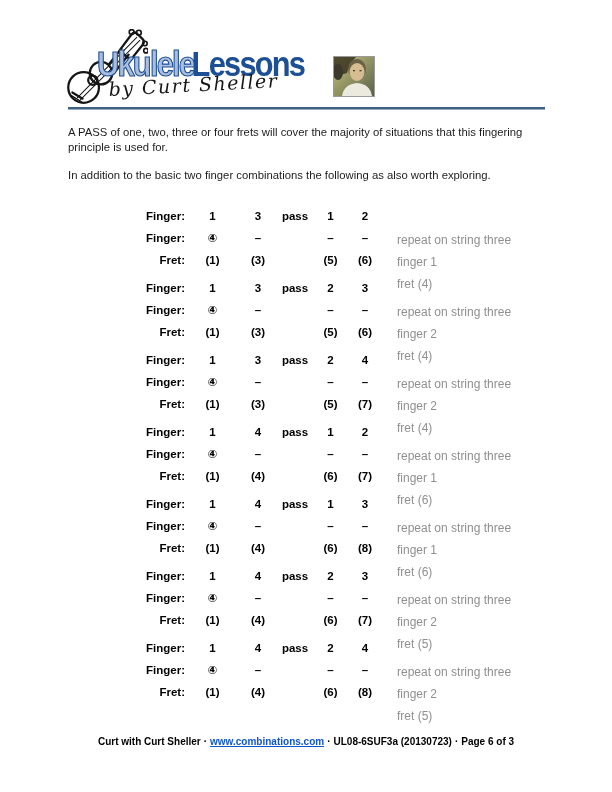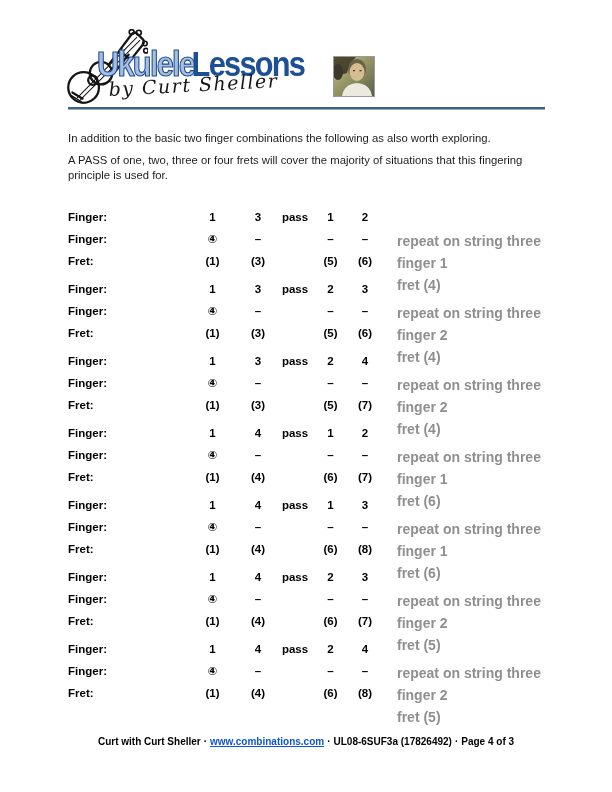--- a/index.html
+++ b/index.html
@@ -41,23 +41,23 @@
   .para { margin:0; font-size:11.3px; line-height:15px; color:#1d1d1d; }
   .para.p1 { margin-top:7px; max-width:478px; }
   .para.p2 { margin-top:13px; }
   .para.p3 { margin-top:13px; }
   #examples { margin-top:2px; }
   .block { margin-bottom:6px; }
   .erow {
     display:grid; grid-template-columns:117px 55px 36px 38px 33px 36px 1fr;
     height:22px; align-items:center; font-size:11.5px;
   }
-  .rlabel { text-align:left; font-weight:bold; color:#000; }
+  .rlabel { text-align:right; font-weight:bold; color:#000; }
   .cell  { text-align:center; font-weight:bold; color:#000; }
-  .note  { padding-left:14px; color:#8f8f8f; font-size:14px; font-weight:bold;margin-top:48px; }
+  .note  { padding-left:14px; color:#8f8f8f; font-size:12px; font-weight:normal;margin-top:48px; }
   
   .footer {
     position:absolute; left:0; top:736px; width:612px; text-align:center;
     font-size:10px; font-weight:bold; color:#000;
   }
   .footer .sep { margin:0 3px; }
   .footer .link { color:#1155cc; text-decoration:underline; font-weight:bold; }
 </style>
 </head>
 <body>
@@ -109,22 +109,22 @@
       <ellipse cx="23" cy="15" rx="7.5" ry="9" fill="#d6bd91"></ellipse>
       <rect x="19" y="13" width="2" height="1.3" fill="#4a3c2c"></rect>
       <rect x="25.5" y="13" width="2" height="1.3" fill="#4a3c2c"></rect>
       <path d="M8 39 Q10 27 23 26 Q36 27 38 39 Z" fill="#ece9df"></path>
     </svg>
   </div>
 
   <div class="divider"></div>
 
   <div class="content">
+    <p class="para p1">A PASS of one, two, three or four frets will cover the majority of situations that this fingering principle is used for.</p>
     <p class="para p2">In addition to the basic two finger combinations the following as also worth exploring.</p>
-    <p class="para p1">A PASS of one, two, three or four frets will cover the majority of situations that this fingering principle is used for.</p>
     <div id="examples">
         <div class="block">
           <div class="erow">
             <span class="rlabel">Finger:</span>
             <span class="cell">1</span>
             <span class="cell">3</span>
             <span class="cell">pass</span>
             <span class="cell">1</span>
             <span class="cell">2</span>
             <span class="note">repeat on string three</span>
@@ -319,16 +319,16 @@
             <span class="cell"></span>
             <span class="cell">(6)</span>
             <span class="cell">(8)</span>
             <span class="note">fret (5)</span>
           </div>
         </div>
       </div>
   </div>
 
   <div class="footer">
-    <span>Curt with Curt Sheller</span><span class="sep">·</span><a href="#" class="link">www.combinations.com</a><span class="sep">·</span><span>UL08-6SUF3a (17826492)</span><span class="sep">·</span><span>Page 4 of 3</span>
+    <span>Curt with Curt Sheller</span><span class="sep">·</span><a href="#" class="link">www.combinations.com</a><span class="sep">·</span><span>UL08-6SUF3a (20130723)</span><span class="sep">·</span><span>Page 6 of 3</span>
   </div>
 
 </div>
 
 </body></html>

